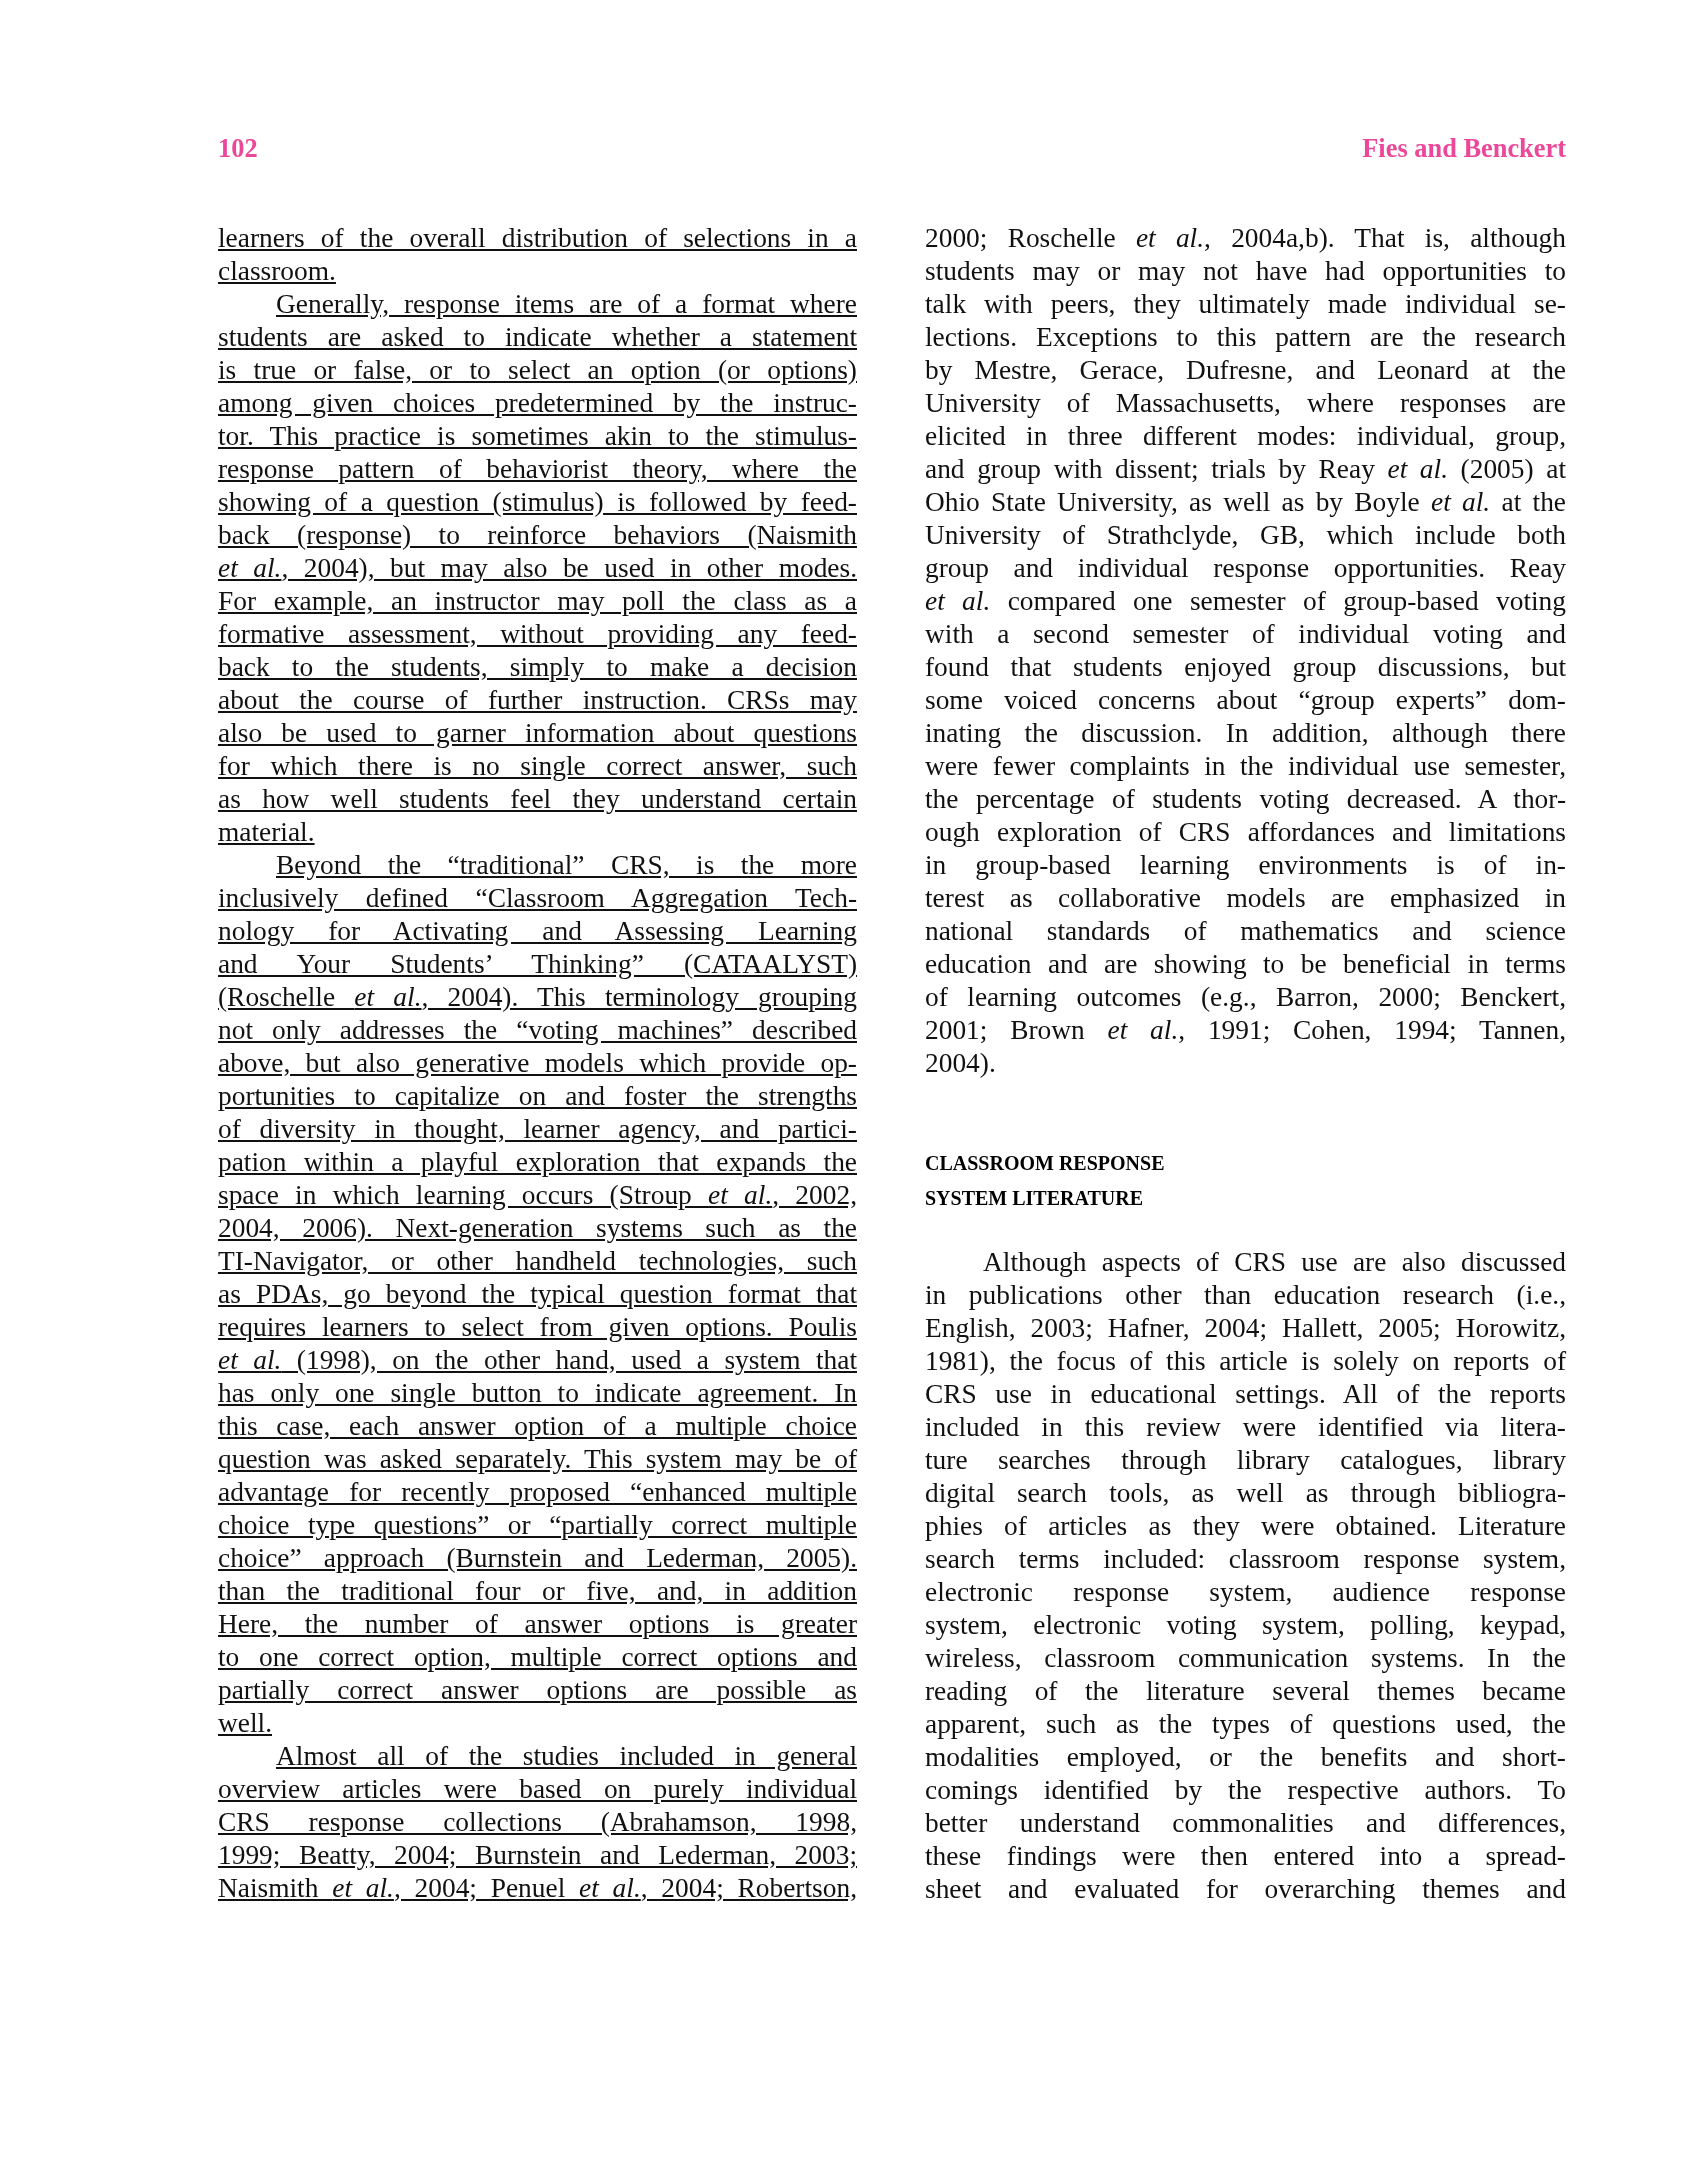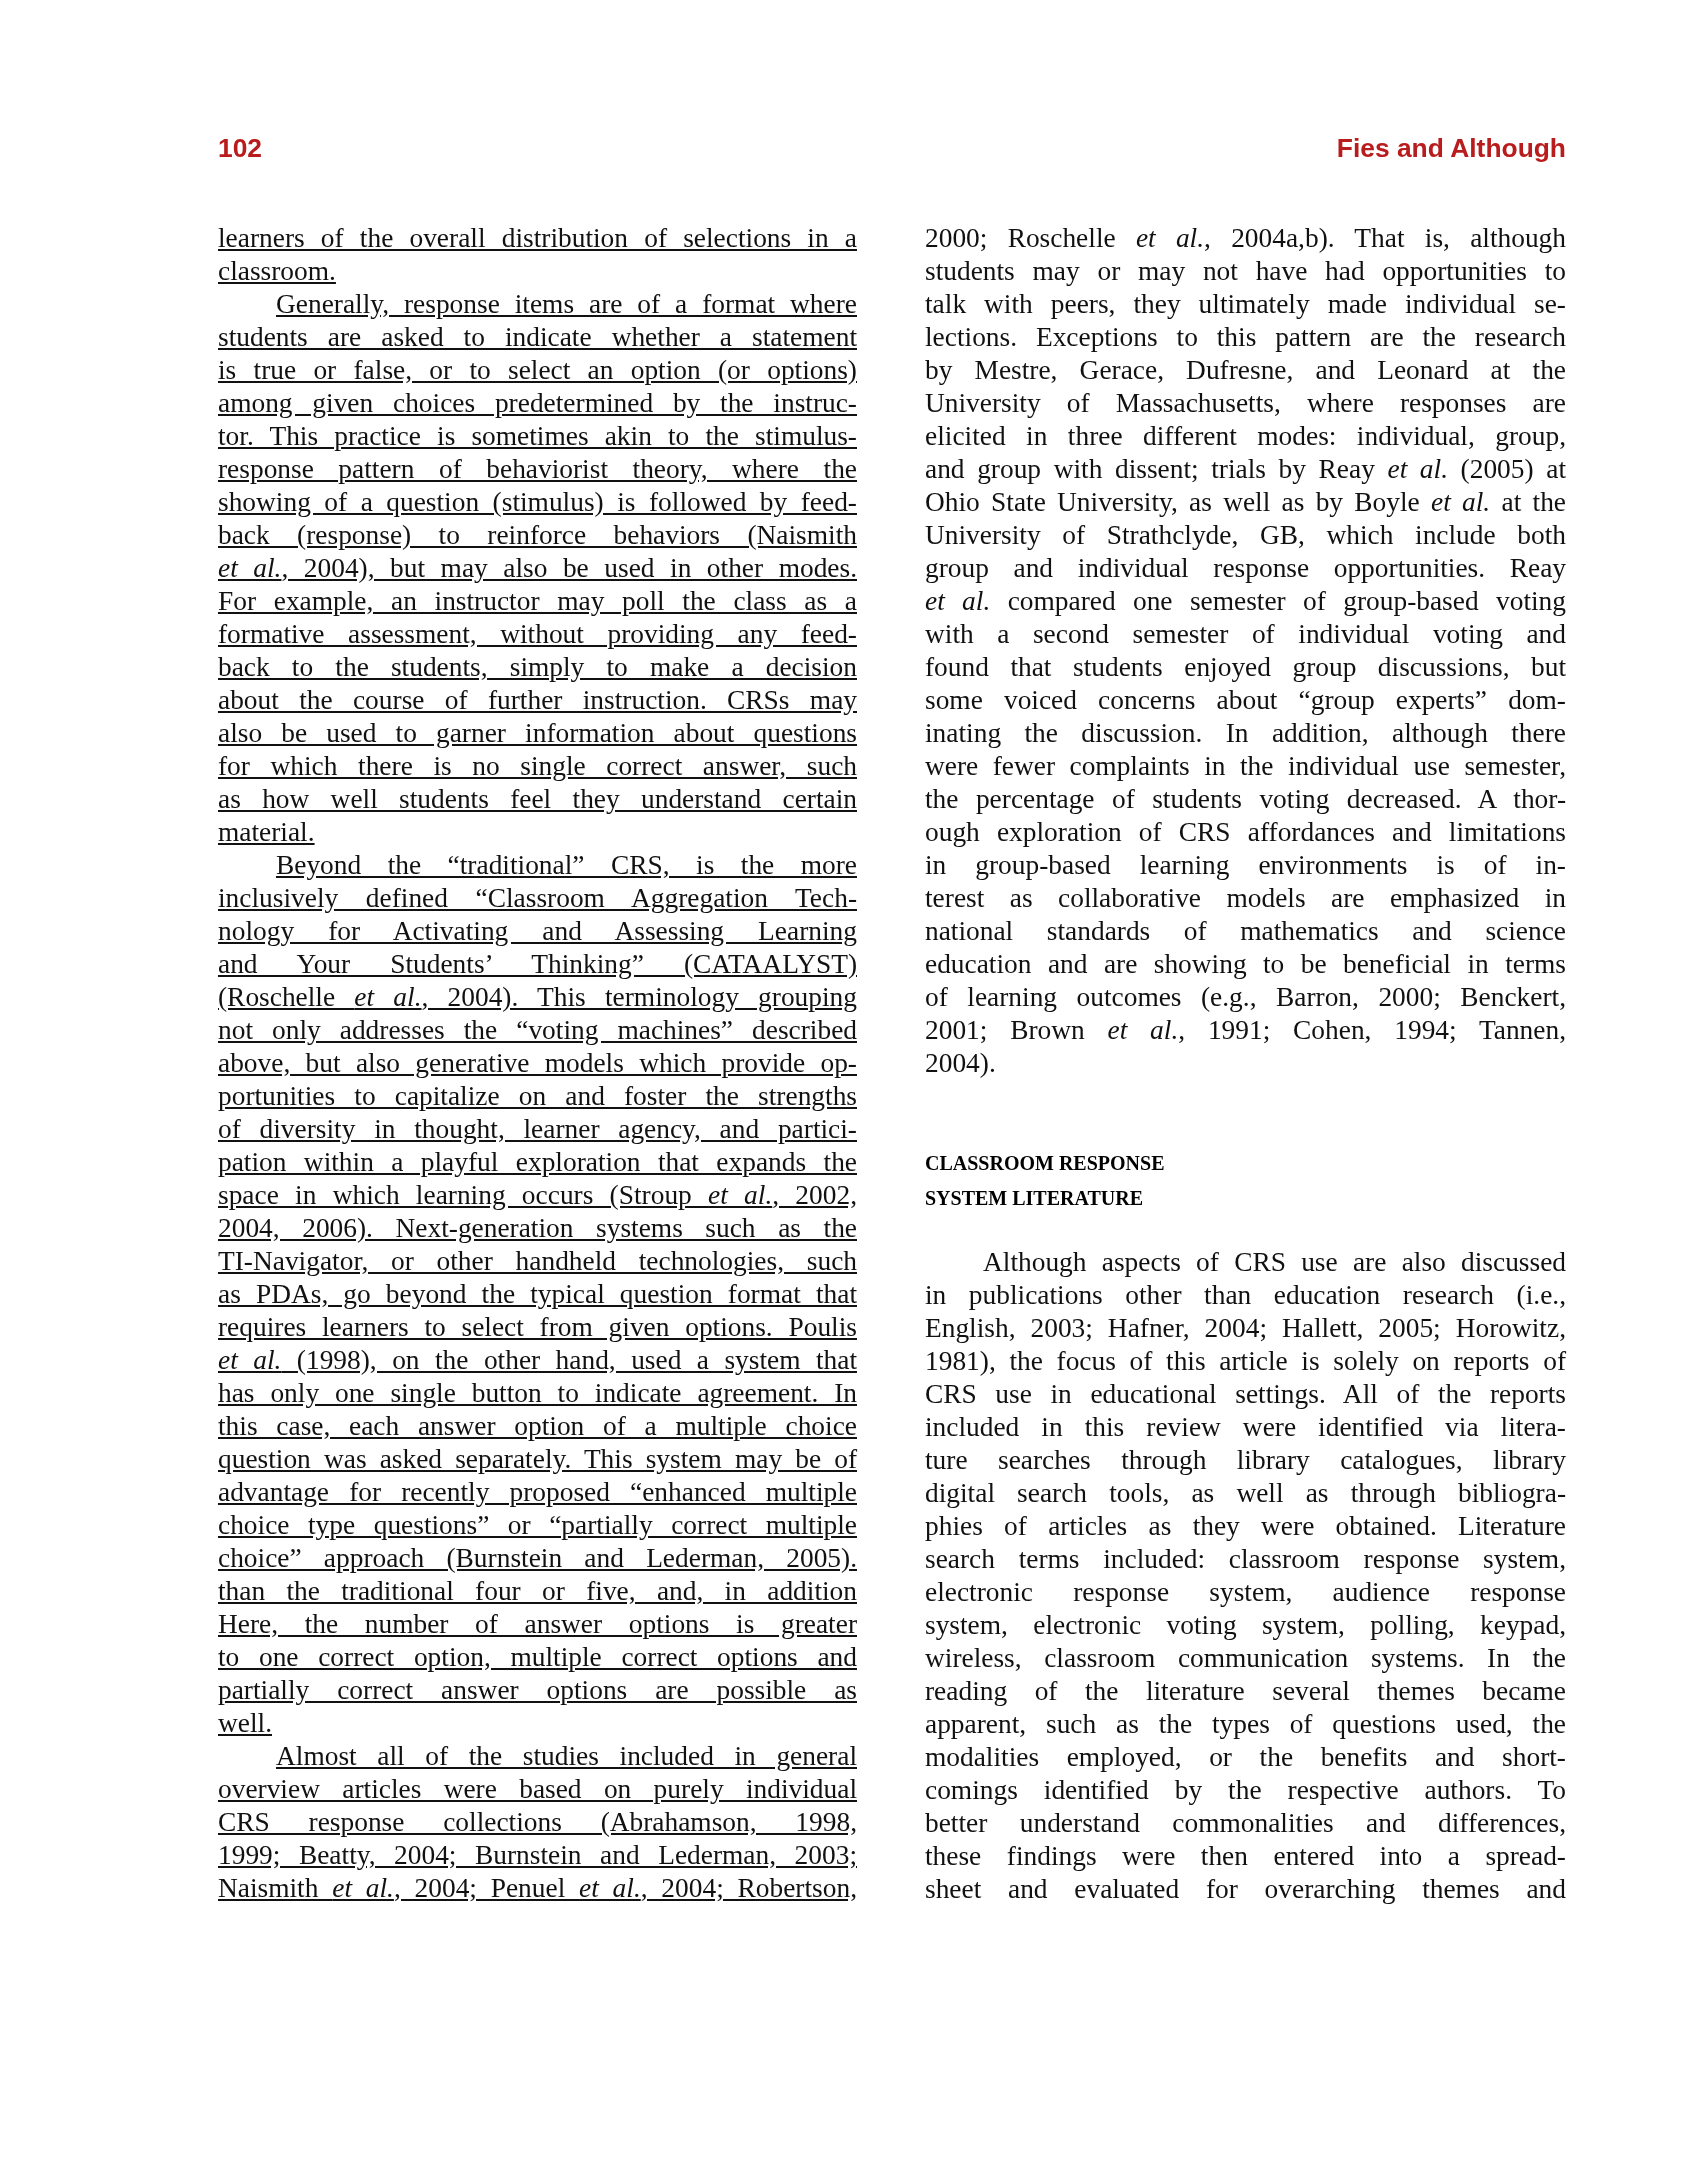--- a/index.html
+++ b/index.html
@@ -1,35 +1,35 @@
 <!DOCTYPE html>
 <html style="font-size:10.8px"><head>
 <meta charset="utf-8">
 <style>
   html, body { margin: 0; padding: 0; background: #ffffff; }
   body { width: 1701px; height: 2183px; position: relative; overflow: hidden; }
   .page { position: absolute; left: 0; top: 0; width: 1701px; height: 2183px; background: #fff; color: #111; }
-  .runhead { position: absolute; top: 133px; font-family: Liberation Sans, sans-serif; font-weight: bold; font-size: 26.4px; line-height: 30px; color: #b91c1c; white-space: nowrap; }
+  .runhead { position: absolute; top: 133px; font-family: Liberation Serif, serif; font-weight: bold; font-size: 26.4px; line-height: 30px; color: #ec4899; white-space: nowrap; }
   .runhead.left { left: 218px; }
   .runhead.right { right: 135px; text-align: right; }
   .col { position: absolute; top: 222px; font-family: "Liberation Serif", "DejaVu Serif", serif; font-size: 27.4px; color: #111; }
   .col.left { left: 218px; width: 639px; text-decoration: underline; }
   .col.right { left: 925px; width: 641px; }
   .ln { display: block; height: 33px; line-height: 33px; white-space: nowrap; overflow: visible; text-align: justify; text-align-last: justify; }
   .ln.last { text-align: right; text-align-last: left; }
   .ln.ind { padding-left: 58px; }
   .ln i { font-style: italic; }
   .heading { display: block; font-weight: bold; font-size: 20px; line-height: 35px; height: 35px; text-align: left; white-space: nowrap; color: #000; }
 </style>
 </head>
 <body>
 
 <div class="page">
   <div class="runhead left">102</div>
-  <div class="runhead right">Fies and Although</div>
+  <div class="runhead right">Fies and Benckert</div>
 
   <div class="col left" id="leftcol">
       <span class="ln">learners of the overall distribution of selections in a</span>
       <span class="ln last">classroom.</span>
       <span class="ln ind">Generally, response items are of a format where</span>
       <span class="ln">students are asked to indicate whether a statement</span>
       <span class="ln">is true or false, or to select an option (or options)</span>
       <span class="ln">among given choices predetermined by the instruc-</span>
       <span class="ln">tor. This practice is sometimes akin to the stimulus-</span>
       <span class="ln">response pattern of behaviorist theory, where the</span>

